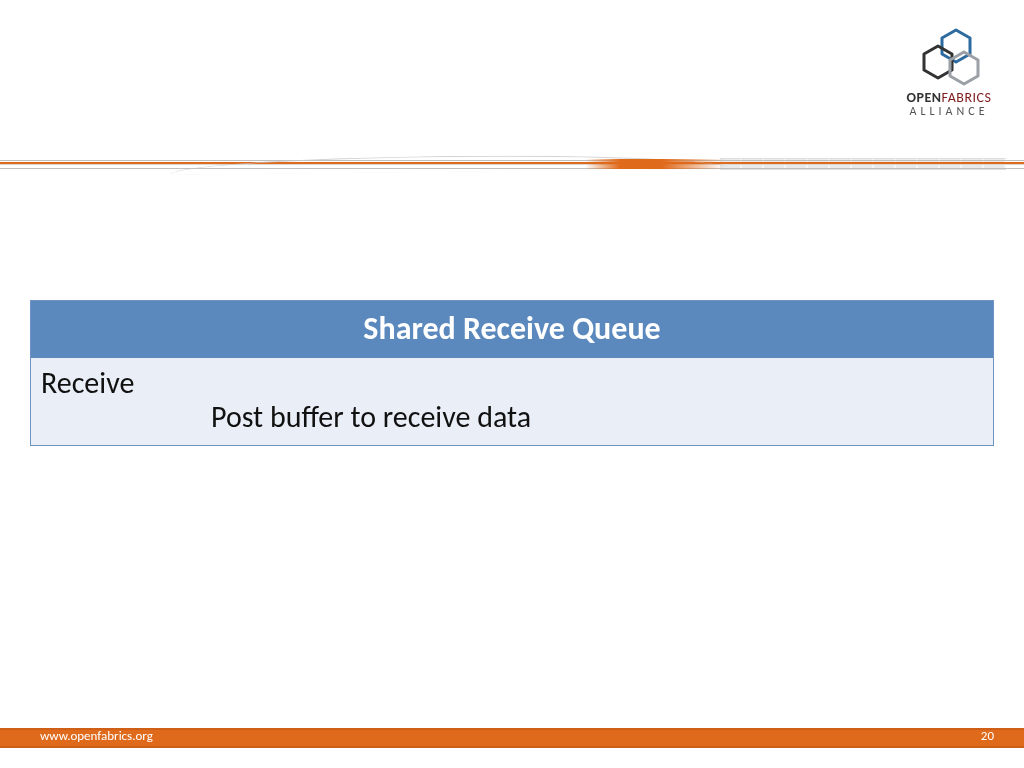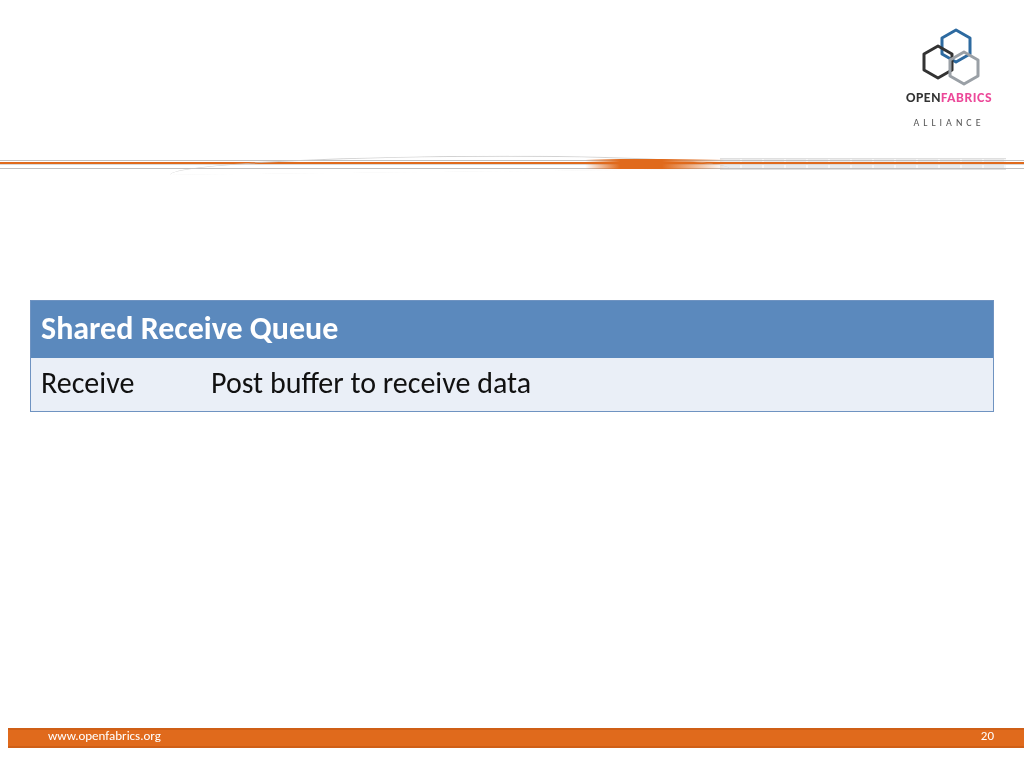--- a/index.html
+++ b/index.html
@@ -24,26 +24,26 @@
   .logo svg { display: block; margin: 0 auto 4px auto; }
   .logo-text {
     font-size: 14px;
     font-weight: 400;
     letter-spacing: 0.5px;
     color: #333;
     white-space: nowrap;
     line-height: 1.1;
   }
   .logo-text .open { color: #333; font-weight: 700; }
-  .logo-text .fabrics { color: #ec4899; font-weight: 700; }
+  .logo-text .fabrics { color: #7f1d1d; font-weight: 400; }
   .logo-sub {
-    font-size: 10px;
+    font-size: 12px;
     letter-spacing: 4px;
     color: #555;
-    margin-top: 12px;
+    margin-top: 0;
     line-height: 1.1;
   }
 
   
   .divider {
     position: absolute;
     top: 152px;
     left: 0;
     width: 1024px;
     height: 24px;
@@ -106,39 +106,39 @@
   .tbl {
     width: 100%;
     border: 1px solid #6f93c1;
     border-collapse: collapse;
   }
   .tbl-head {
     background: #5b89bd;
     color: #ffffff;
     font-size: 32px;
     font-weight: 700;
-    text-align: left;
+    text-align: center;
     padding: 8px 10px 10px 10px;
   }
   .tbl-body {
     background: #eaeff7;
   }
   .tbl-row {
     display: flex;
     font-size: 30px;
     color: #111;
     padding: 6px 10px 10px 10px;
   }
   .tbl-row .c1 { flex: 0 0 170px; }
-  .tbl-row .c2 { flex: 1 1 auto; }
+  .tbl-row .c2 { flex: 1 1 auto; margin-top: 34px; }
 
   
   .footer {
     position: absolute;
-    left: 8px; right: 0;
+    left: 0; right: 0;
     bottom: 20px;
     height: 20px;
     background: #e06a1c;
     border-top: 2px solid #cf5f17;
     border-bottom: 2px solid #cf5f17;
     color: #ffffff;
     font-size: 13px;
     display: flex;
     align-items: center;
     justify-content: space-between;

